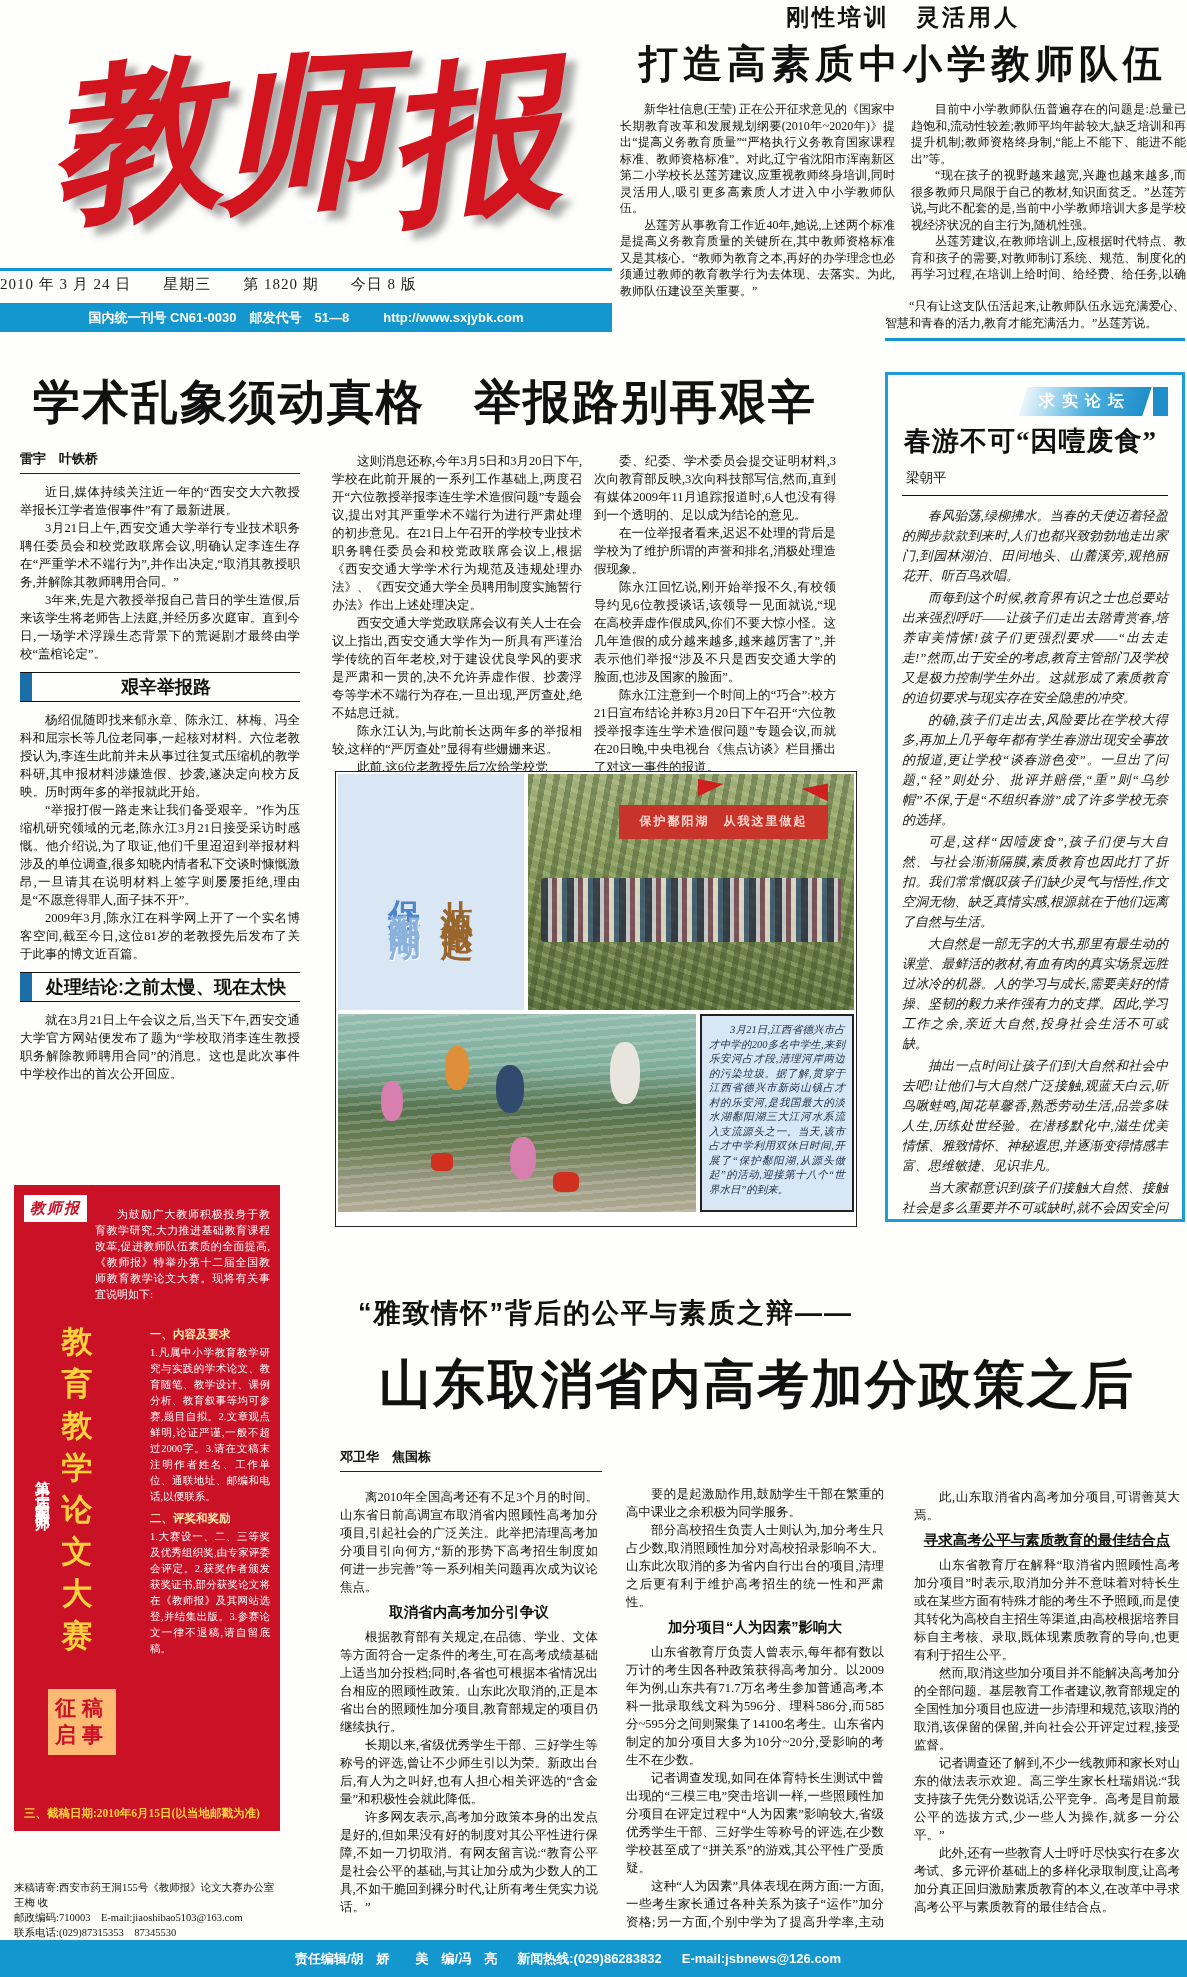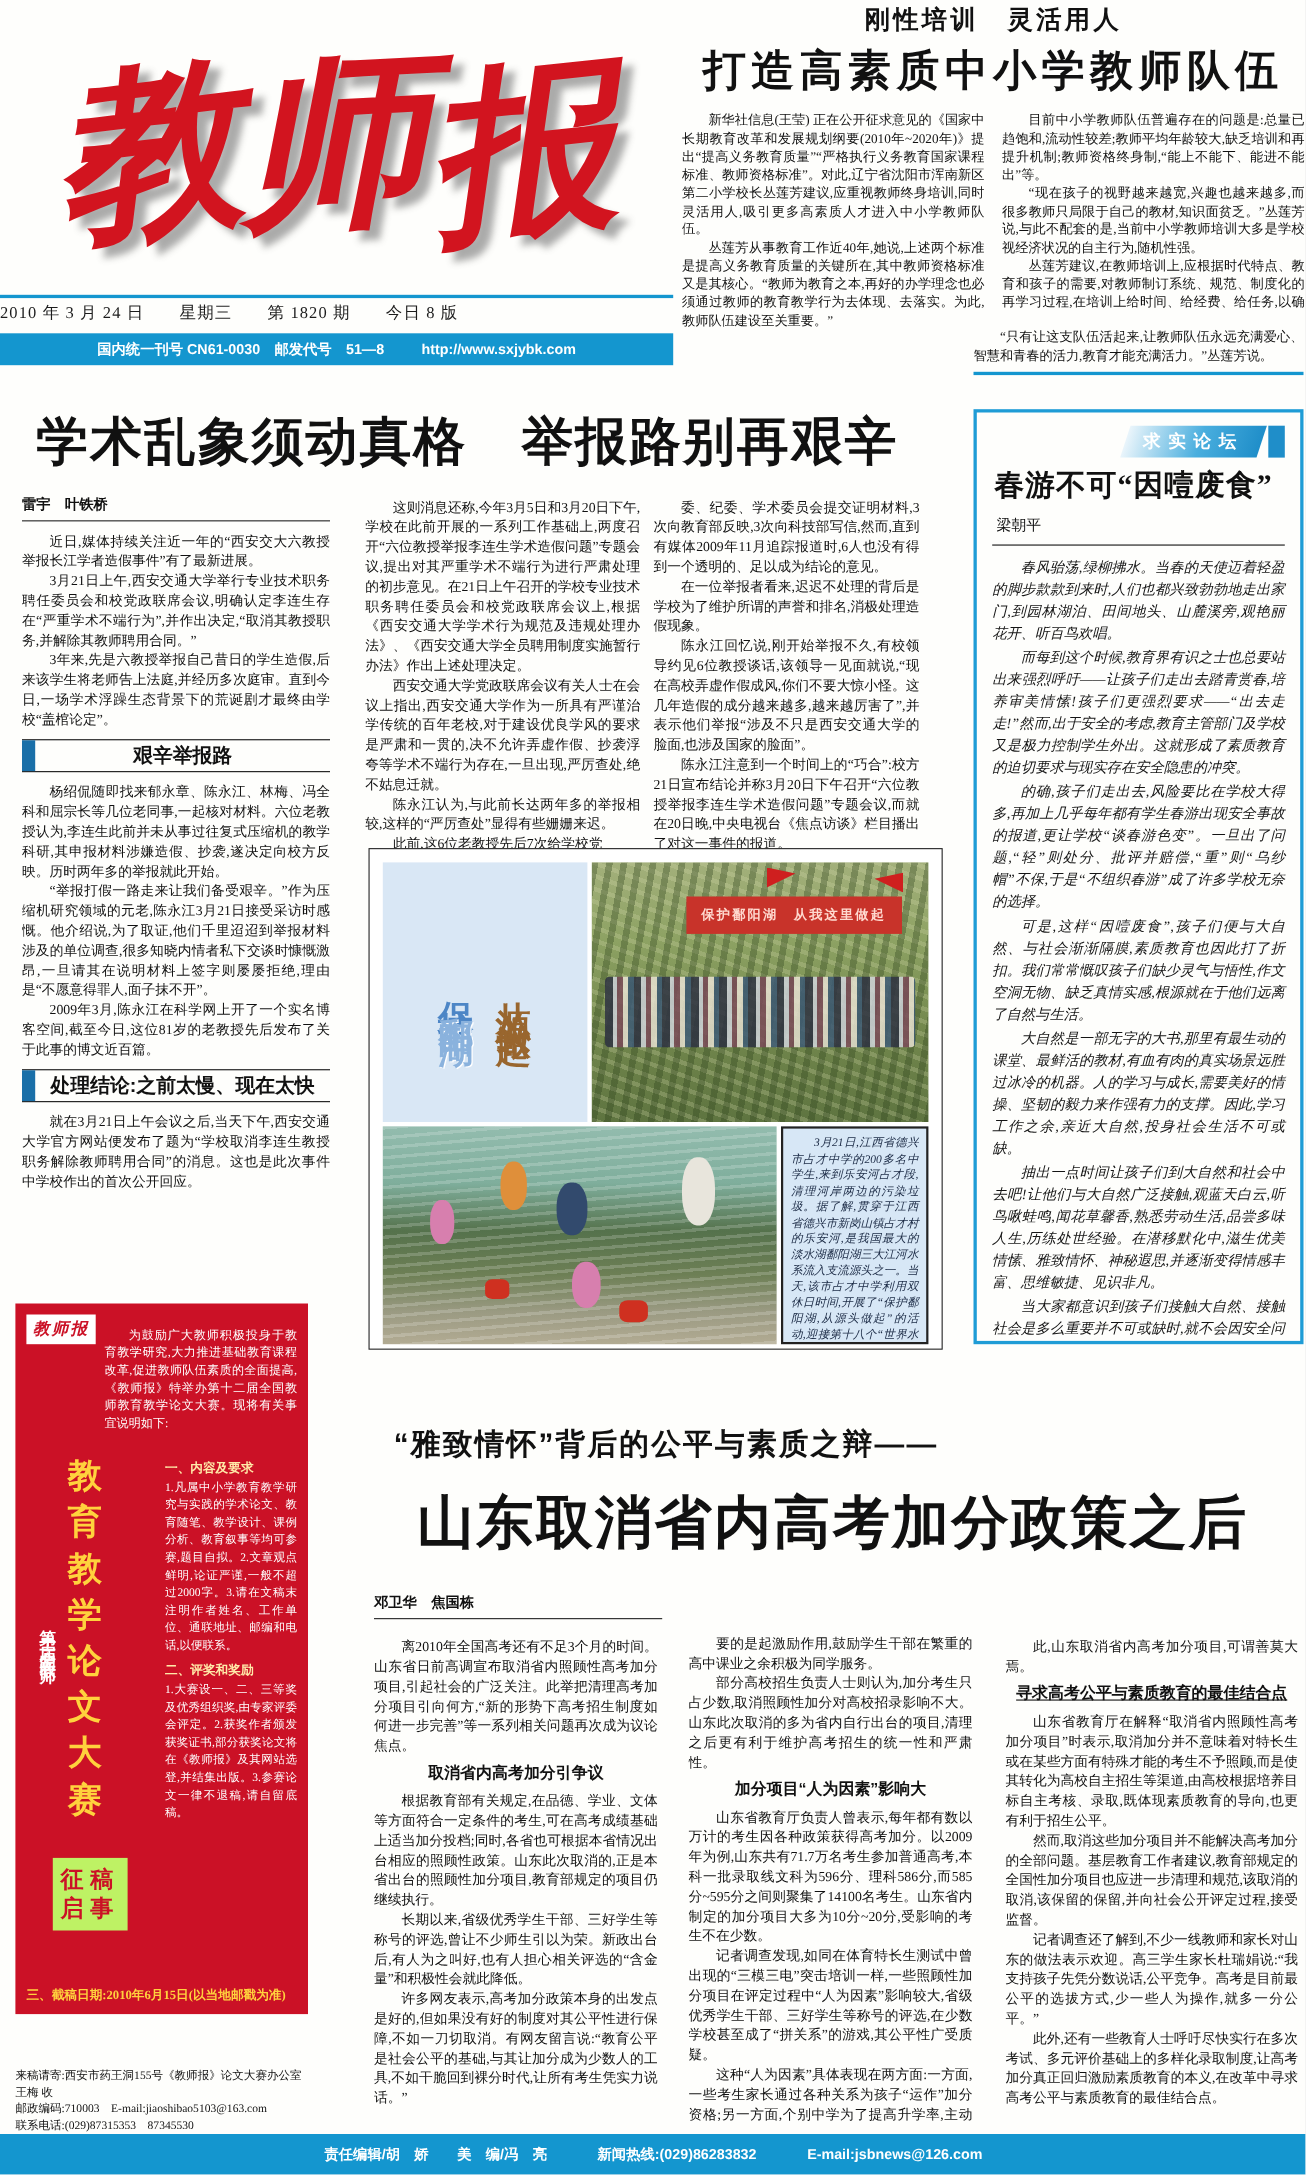--- a/index.html
+++ b/index.html
@@ -37,21 +37,21 @@
   .lead-col1{left:20px;top:450px;width:280px;height:732px;}
   .lead-col2{left:332px;top:452px;width:250px;height:320px;}
   .lead-col3{left:594px;top:452px;width:242px;height:322px;}
   .byline-row{font-weight:bold;font-size:13px;padding-bottom:5px;border-bottom:1.5px solid #222;margin-bottom:9px;}
   .boxhead{display:flex;align-items:stretch;border-top:1.5px solid #111;border-bottom:1.5px solid #111;margin:9px 0;}
   .boxhead .bar{width:12px;background:#1a6fa8;}
   .boxhead .t{flex:1;text-align:center;font-weight:bold;font-size:18px;padding:5px 0;
         font-family:"Liberation Sans","DejaVu Sans",sans-serif;}
 
   
-  .photo-block{left:335px;top:771px;width:522px;height:456px;background:#fff;border:1px solid #222;padding:12px;box-sizing:border-box;}
+  .photo-block{left:335px;top:771px;width:522px;height:456px;background:#fff;border:1px solid #222;padding:2px;box-sizing:border-box;}
   .prow{display:flex;gap:4px;}
   .prow1{height:236px;margin-bottom:4px;}
   .prow2{height:198px;}
   .slogan{width:186px;background:#d9e7f5;display:flex;justify-content:center;align-items:center;gap:20px;}
   .vtxt{writing-mode:vertical-rl;text-orientation:upright;}
   .slogan .vtxt{font-size:32px;font-weight:bold;letter-spacing:7px;line-height:1;}
   .sl-a1{color:#4d86c6;}
   .sl-a2{color:#8ab2dd;text-shadow:1px 1px 0 #fff;}
   .sl-b{color:#99662e;}
   .photo1{flex:1;position:relative;overflow:hidden;
@@ -107,32 +107,32 @@
   .contest-inner{display:flex;flex-direction:column;justify-content:space-between;height:100%;}
   .contest-head{display:flex;gap:8px;align-items:flex-start;}
   .nameplate{background:#fff;color:#cb1126;font-weight:bold;font-style:italic;font-size:15px;
      letter-spacing:2px;padding:4px 6px;white-space:nowrap;}
   .contest-intro{font-size:11px;line-height:16px;text-align:justify;text-indent:2em;}
   .contest-main{display:flex;gap:10px;margin-top:8px;flex:1;}
   .contest-left{width:116px;display:flex;flex-direction:column;align-items:center;gap:32px;}
   .contest-left-row{display:flex;gap:10px;align-items:center;}
   .edition{color:#fff;font-size:15px;letter-spacing:5px;font-weight:bold;}
   .bigtitle{width:70px;color:#ffd23d;font-size:31px;line-height:42px;font-weight:bold;letter-spacing:6px;}
-  .cbadge{background:#bef264;color:#cb1126;width:60px;font-size:21px;line-height:27px;font-weight:bold;
+  .cbadge{background:#fdba74;color:#cb1126;width:60px;font-size:21px;line-height:27px;font-weight:bold;
      letter-spacing:6px;padding:6px 4px;text-align:center;}
   .contest-secs{flex:1;}
   .sec-t{color:#ffe9a8;font-weight:bold;font-size:11.5px;margin:6px 0 3px;
      font-family:"Liberation Sans","DejaVu Sans",sans-serif;}
   .sec-b{font-size:10.5px;line-height:16px;text-align:justify;margin:0;}
   .deadline{color:#ffd23d;font-weight:bold;font-size:11.5px;margin-top:8px;}
 
   
   .contact{left:14px;top:1880px;width:272px;font-size:10.5px;line-height:15px;}
   .footer-bar{left:0;top:1940px;width:1187px;height:37px;background:#1496cf;color:#fff;
-     display:flex;align-items:center;gap:46px;padding-left:295px;box-sizing:border-box;
+     display:flex;align-items:center;gap:20px;padding-left:295px;box-sizing:border-box;
      font-family:"Liberation Sans","DejaVu Sans",sans-serif;font-weight:bold;font-size:13px;}
 </style>
 </head>
 <body>
 
 <div class="page">
 
   <div class="abs masthead">
     <span class="mchar m1">教</span>
     <span class="mchar m2">师</span>

